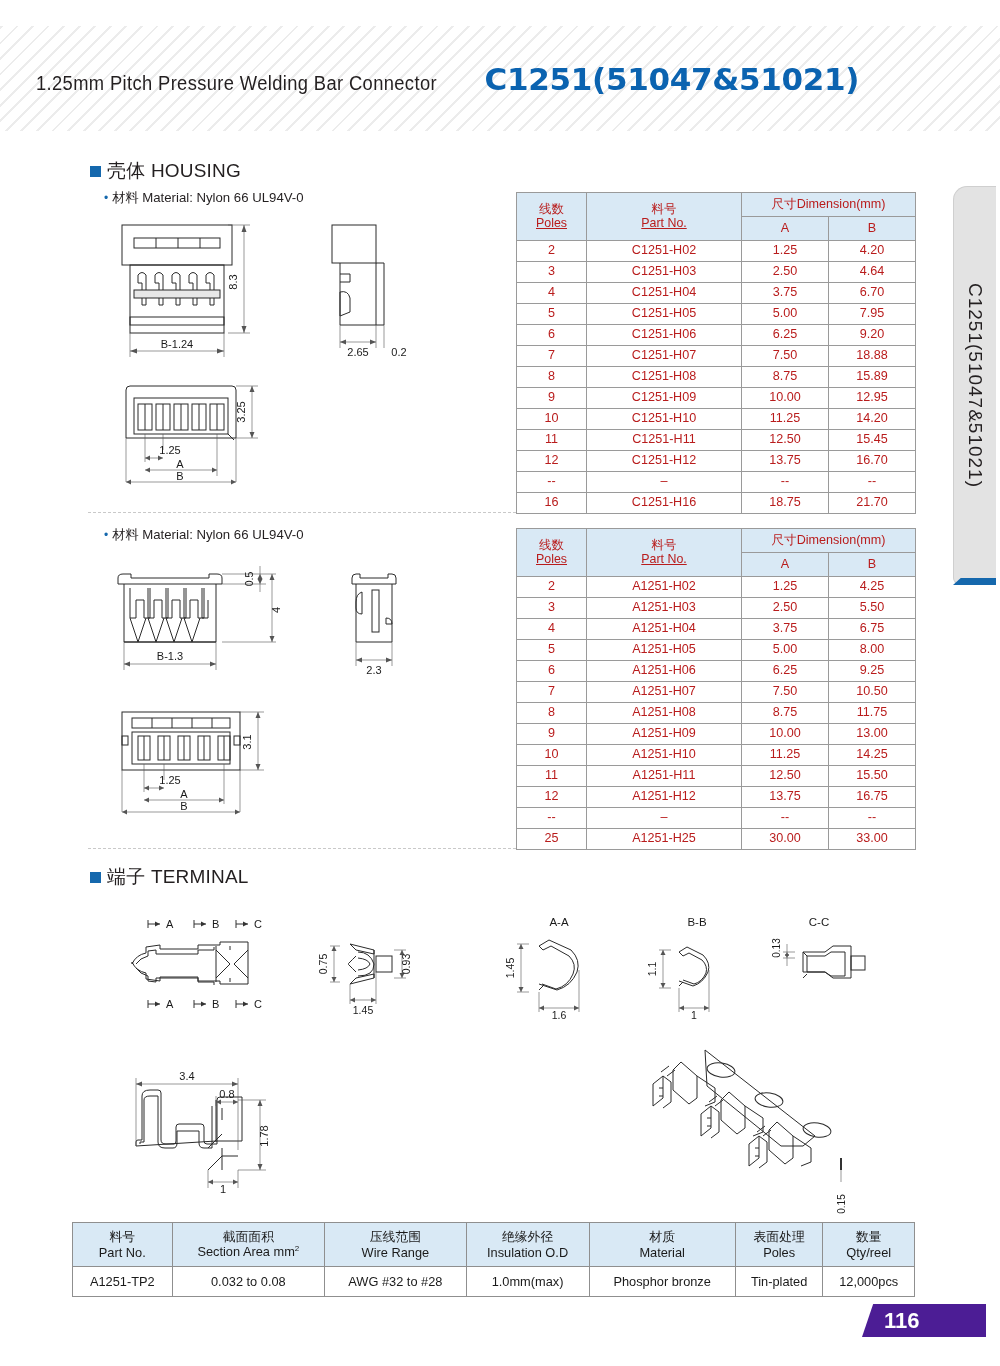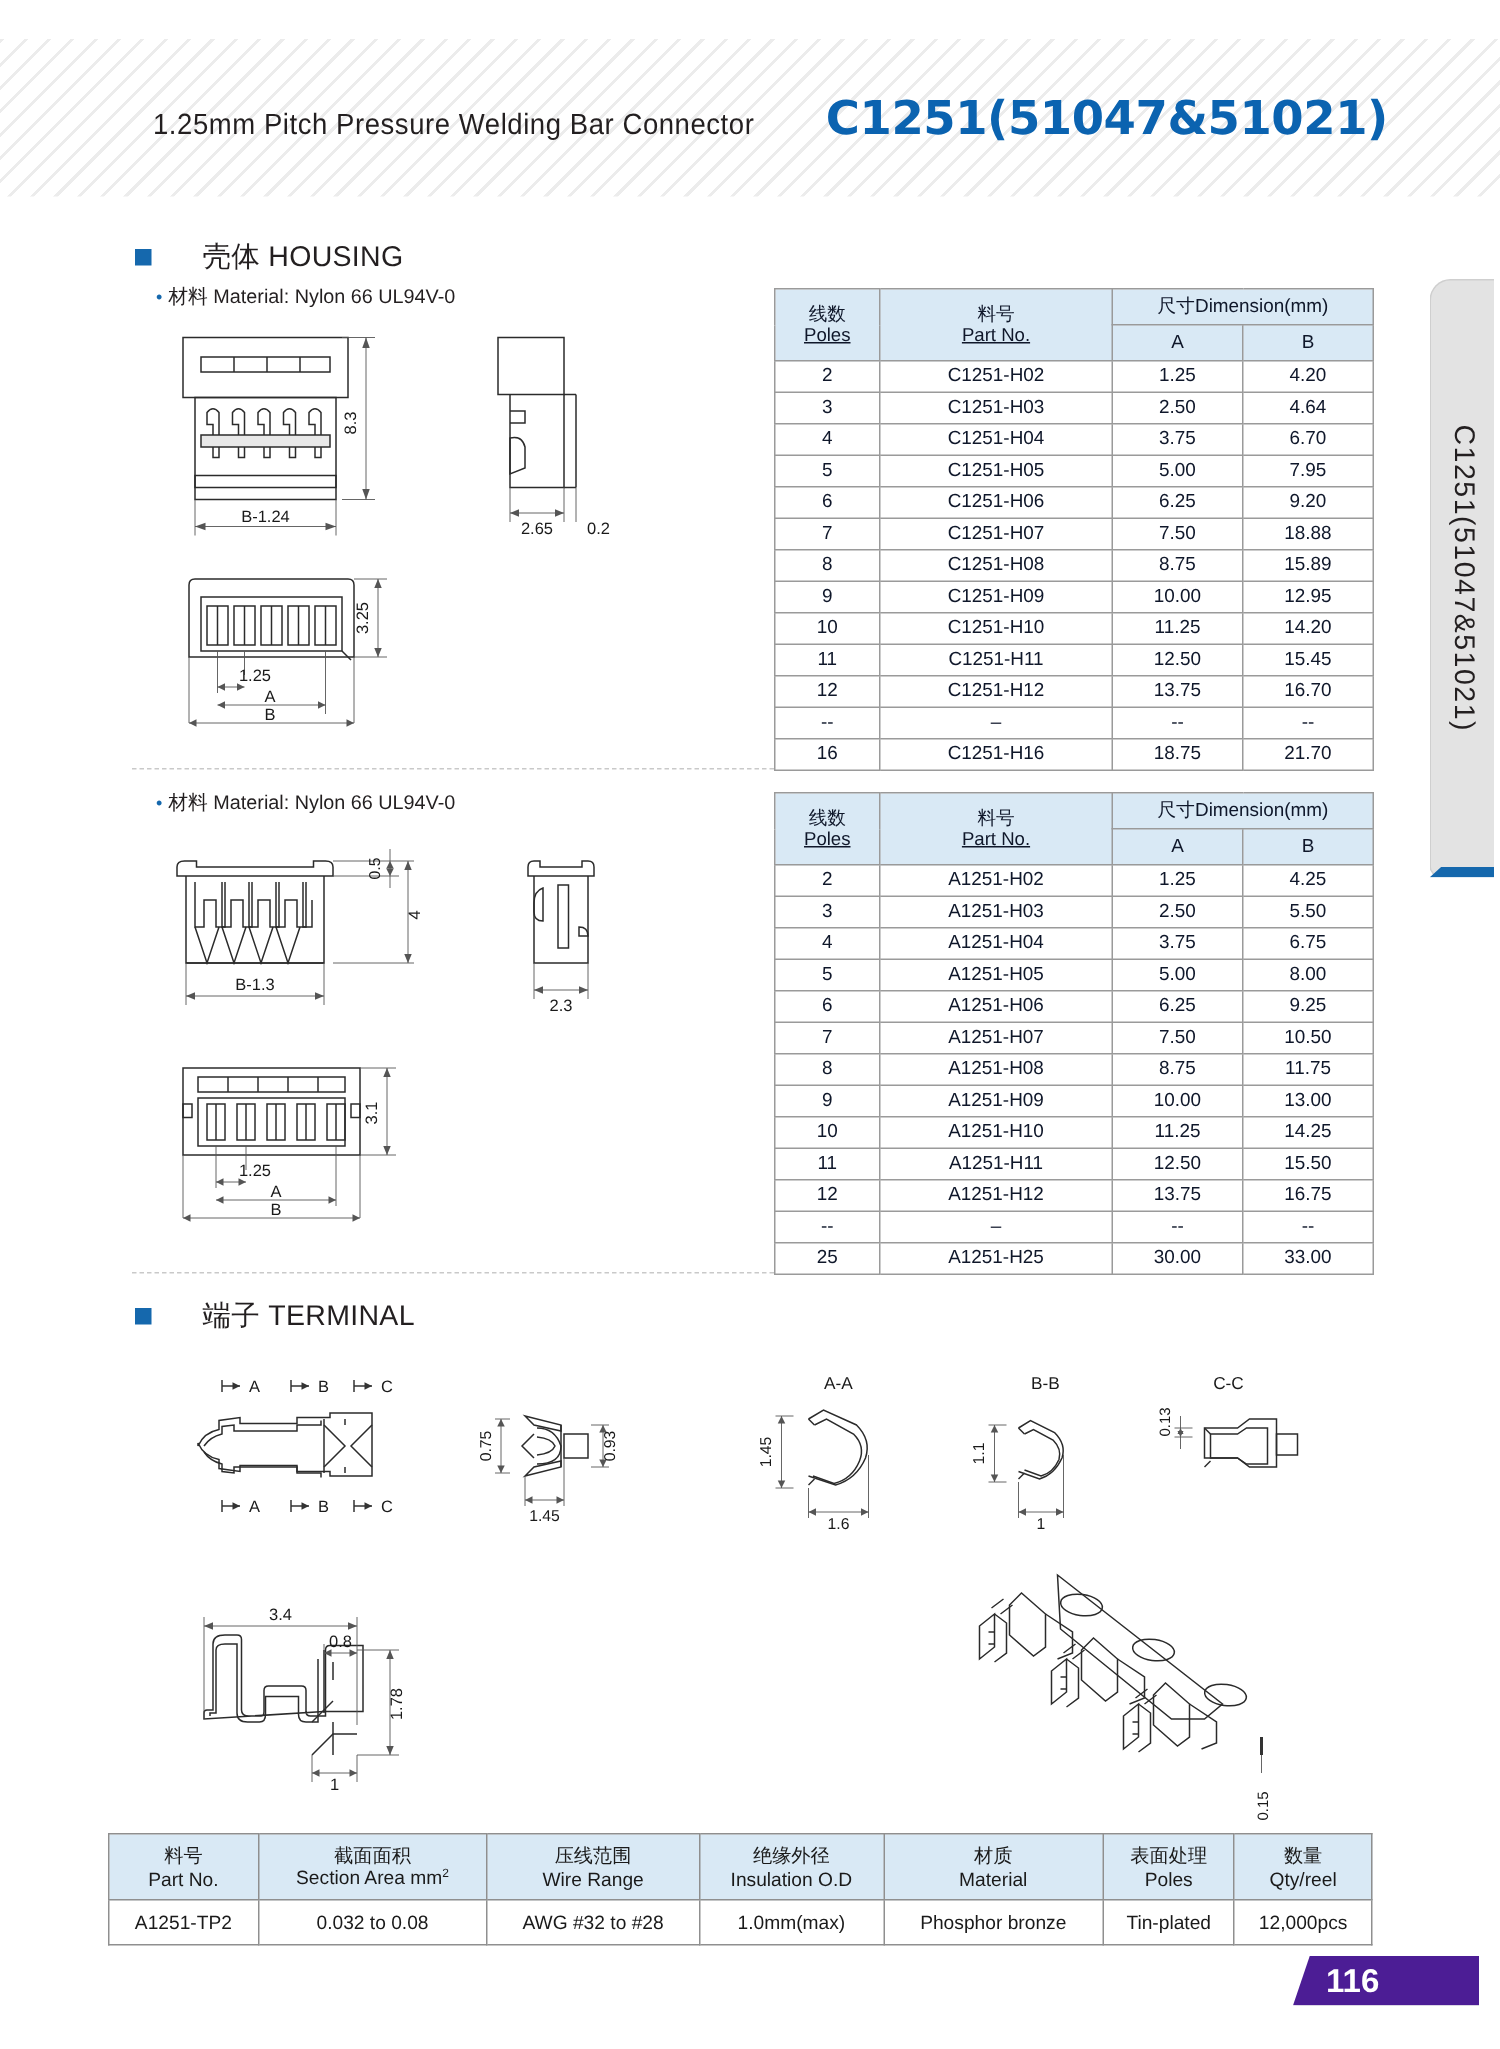--- a/index.html
+++ b/index.html
@@ -15,48 +15,48 @@
   
   .header {
     position: absolute; left: 0; top: 26px; width: 1000px; height: 105px;
     background-color: #ffffff;
     background-image: repeating-linear-gradient(
         -45deg,
         #ffffff 0px, #ffffff 9px,
         #ececec 9px, #ececec 11px);
     display: flex; align-items: center;
   }
-  .header-inner { display: flex; align-items: baseline; padding-left: 102px; }
+  .header-inner { display: flex; align-items: baseline; padding-left: 36px; }
   .header-sub {
     font-size: 19.5px; letter-spacing: .4px; color: #231f20;
     font-family: "Liberation Sans", sans-serif;
     transform: scaleX(.94); transform-origin: left center;
   }
   .header-title {
     font-size: 31px; font-weight: bold; color: #0b63b0;
     margin-left: 22px; letter-spacing: -.3px;
     font-family: "DejaVu Sans", sans-serif;
   }
 
   
-  .sec-head { position: absolute; display: flex; align-items: center; gap: 28px; }
+  .sec-head { position: absolute; display: flex; align-items: center; }
   .sec-sq { width: 11px; height: 11px; background: #1568ad; margin-right: 6px; }
   .sec-title { font-size: 19px; color: #231f20; letter-spacing: .2px; }
   .mat-line { position: absolute; font-size: 13.2px; color: #231f20; }
   .mat-line .dot { color: #1568ad; font-size: 12px; margin-right: 4px; }
 
   
   .divider {
     position: absolute; height: 0; border-top: 1px dashed #c9c9c9;
   }
 
   
   table.spec {
     border-collapse: collapse; position: absolute;
-    font-size: 12.6px; color: #0f172a;
+    font-size: 12.6px; color: #b91c1c;
   }
   table.spec th, table.spec td {
     border: 1px solid #9a9a9a; text-align: center;
     padding: 0; height: 21px; line-height: 1.05;
     font-weight: normal; background: #fff;
   }
   table.spec thead th { background: #d9e9f5; height: 24px; }
   table.spec thead th.two { height: 40px; }
   .cn { font-size: 12.4px; display: block; }
   .en { font-size: 12.4px; display: block; text-decoration: underline; }

